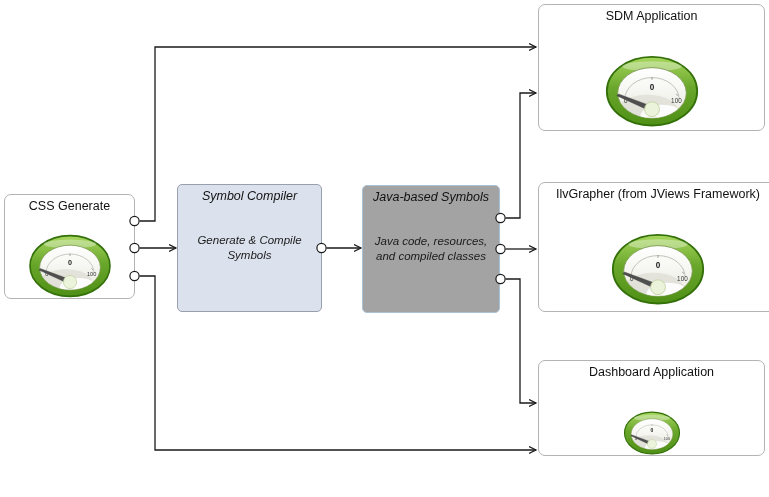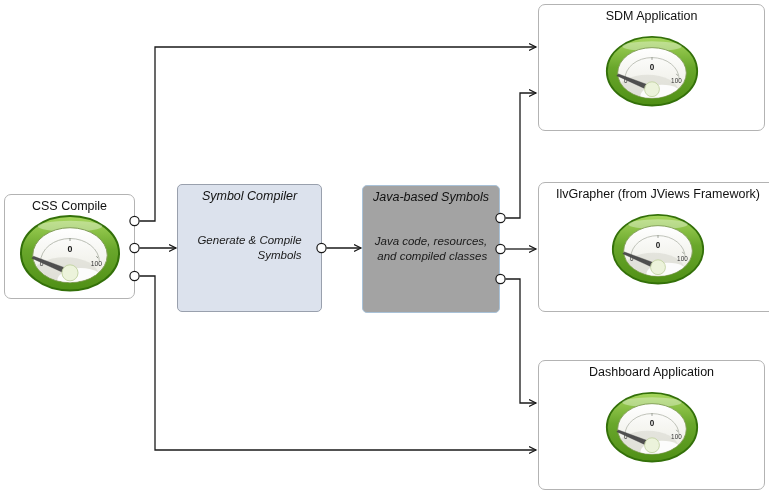--- a/index.html
+++ b/index.html
@@ -1,51 +1,51 @@
 <!DOCTYPE html>
 <html><head>
 <meta charset="utf-8">
 <style>
   html,body { margin:0; padding:0; background:#ffffff; }
   .canvas {
     position:relative; width:769px; height:497px; background:#ffffff;
     font-family:"Liberation Sans", sans-serif; overflow:hidden;
   }
-  .node { position:absolute; box-sizing:border-box; }
+  .node { position:absolute; box-sizing:border-box;gap:20px; }
   .icon-node {
     background:#ffffff; border:1px solid #b3b3b3; border-radius:7px;
     display:flex; flex-direction:column; align-items:center;
   }
   .proc-node { border-radius:5px;font-style:italic; }
   .compiler { background:#dce2ed; border:1px solid #99a0ad; }
   .java     { background:#a3a3a3; border:1px solid #a9c2d8; }
   .node-title {
     font-size:12.5px; color:#111111; margin-top:4px; white-space:nowrap;
     text-align:center; width:100%;
   }
   .node-body {
     position:absolute; inset:0; display:flex; align-items:center; justify-content:center;
-    text-align:right; font-size:11.5px; color:#1a1a1a; white-space:pre-line; line-height:1.3;
+    text-align:center; font-size:11.5px; color:#1a1a1a; white-space:pre-line; line-height:1.3;
   }
   .gauge { display:block; height:auto; }
   .gauge-sm { width:102px; margin-top:1px; }
   .gauge-lg { width:94px;  margin-top:12px; }
   .gauge-value { font-size:9px; font-weight:bold; fill:#1a1a1a; text-anchor:middle; font-family:"Liberation Sans",sans-serif; }
   .gauge-scale { font-size:7px; fill:#333333; text-anchor:middle; font-family:"Liberation Sans",sans-serif; }
   svg.wires { position:absolute; left:0; top:0; pointer-events:none; }
   .wire { fill:none; stroke:#1a1a1a; stroke-width:1.3px; }
   .port { fill:#ffffff; stroke:#1a1a1a; stroke-width:1.2px; }
 </style>
 </head>
 <body>
 
 <div class="canvas">
 
   <div class="node icon-node" style="left:4px; top:194px; width:131px; height:105px;">
-    <div class="node-title">CSS Compile</div>
+    <div class="node-title">CSS Generate</div>
     <svg class="gauge gauge-sm" viewBox="0 0 104 80">
       <ellipse cx="52" cy="40" rx="50" ry="38" fill="url(#ringGrad)" stroke="#337009" stroke-width="2"></ellipse>
       <ellipse cx="52" cy="12.5" rx="33" ry="5.5" fill="#ffffff" opacity="0.35"></ellipse>
       <ellipse cx="52" cy="42" rx="38" ry="28" fill="url(#faceGrad)" stroke="#7f9b55" stroke-width="1"></ellipse>
       <clipPath id="faceClip">
           <ellipse cx="52" cy="42" rx="37.5" ry="27.5"></ellipse>
         </clipPath>
       <g clip-path="url(#faceClip)">
         <ellipse cx="47" cy="62" rx="34" ry="18" fill="#d9d9d1" opacity="0.6"></ellipse>
         <ellipse cx="63" cy="68" rx="24" ry="13" fill="#ffffff" opacity="0.9"></ellipse>
@@ -108,21 +108,21 @@
       <line x1="52" y1="24.5" x2="52" y2="27.5" stroke="#8f948a" stroke-width="1"></line>
       <line x1="79" y1="43" x2="80.5" y2="45" stroke="#8f948a" stroke-width="1"></line>
       <text x="52" y="39" class="gauge-value">0</text>
       <text x="23" y="53" class="gauge-scale">0</text>
       <text x="79" y="53" class="gauge-scale">100</text>
       <polygon points="13,45 15,43.2 54,57.5 51,62.5" fill="#4f4f4f" stroke="#3c3c3c" stroke-width="0.4"></polygon>
       <circle cx="52" cy="60" r="8.2" fill="#ecf3db" stroke="#c3d3a4" stroke-width="1"></circle>
     </svg>
   </div>
 
-  <div class="node icon-node" style="left:538px; top:360px; width:227px; height:130px;">
+  <div class="node icon-node" style="left:538px; top:360px; width:227px; height:96px;">
     <div class="node-title">Dashboard Application</div>
     <svg class="gauge gauge-lg" viewBox="0 0 104 80">
       <ellipse cx="52" cy="40" rx="50" ry="38" fill="url(#ringGrad)" stroke="#337009" stroke-width="2"></ellipse>
       <ellipse cx="52" cy="12.5" rx="33" ry="5.5" fill="#ffffff" opacity="0.35"></ellipse>
       <ellipse cx="52" cy="42" rx="38" ry="28" fill="url(#faceGrad)" stroke="#7f9b55" stroke-width="1"></ellipse>
       <g clip-path="url(#faceClip)">
         <ellipse cx="47" cy="62" rx="34" ry="18" fill="#d9d9d1" opacity="0.6"></ellipse>
         <ellipse cx="63" cy="68" rx="24" ry="13" fill="#ffffff" opacity="0.9"></ellipse>
       </g>
       <path d="M 22 49 A 30 24 0 0 1 82 49" fill="none" stroke="#b9bdb2" stroke-width="1"></path>

